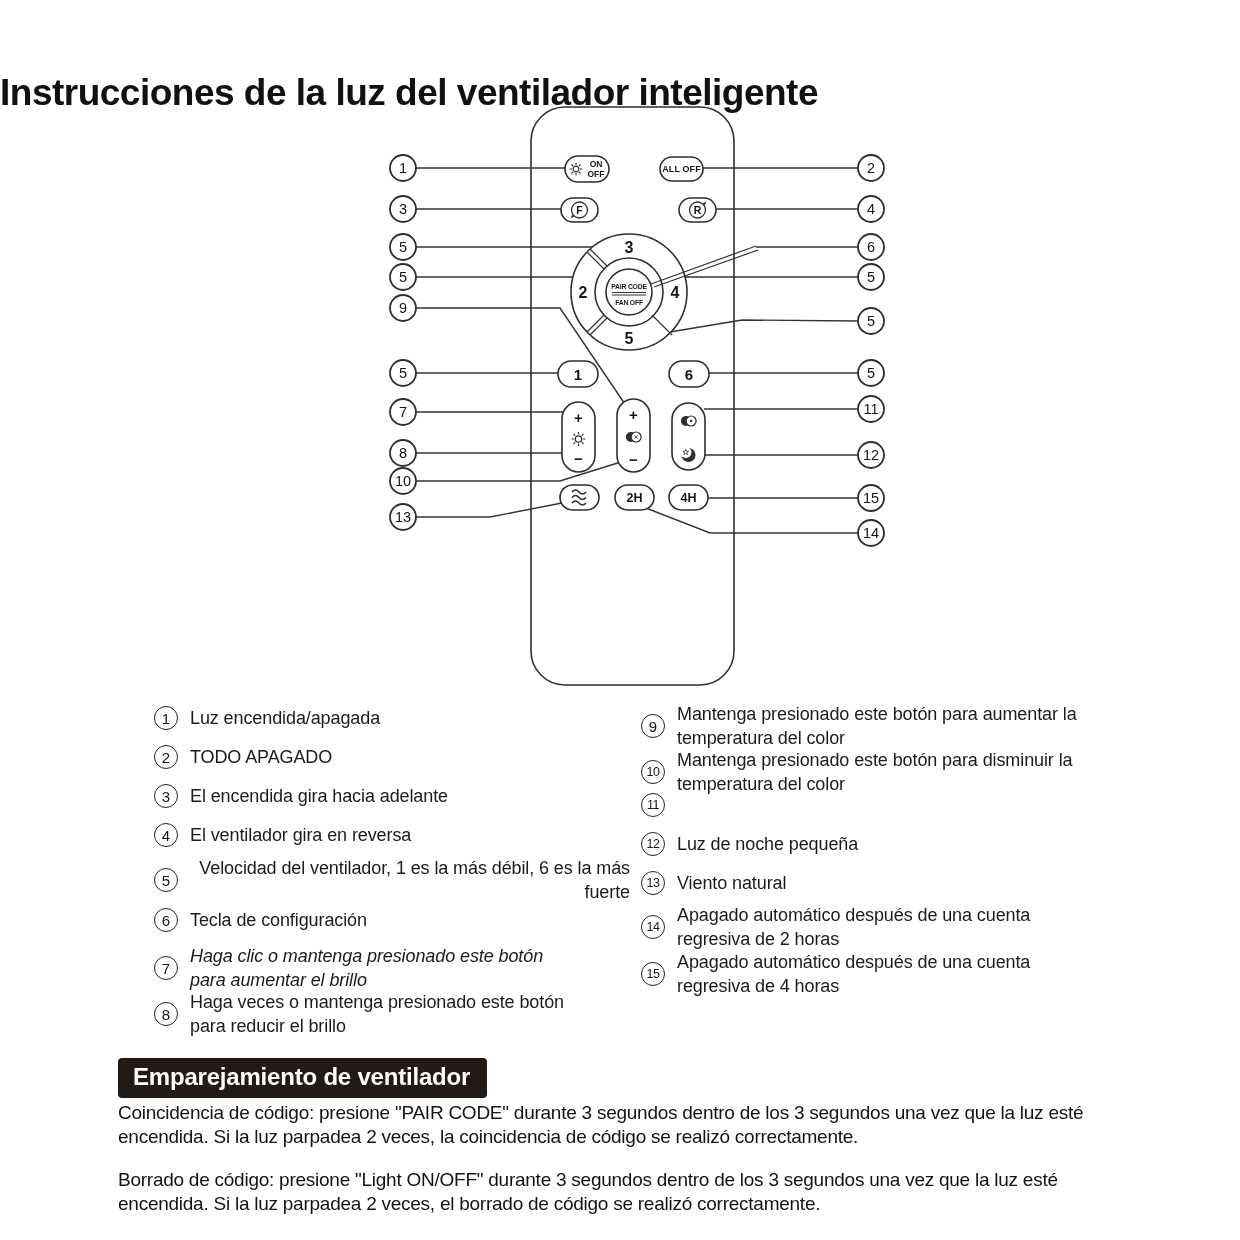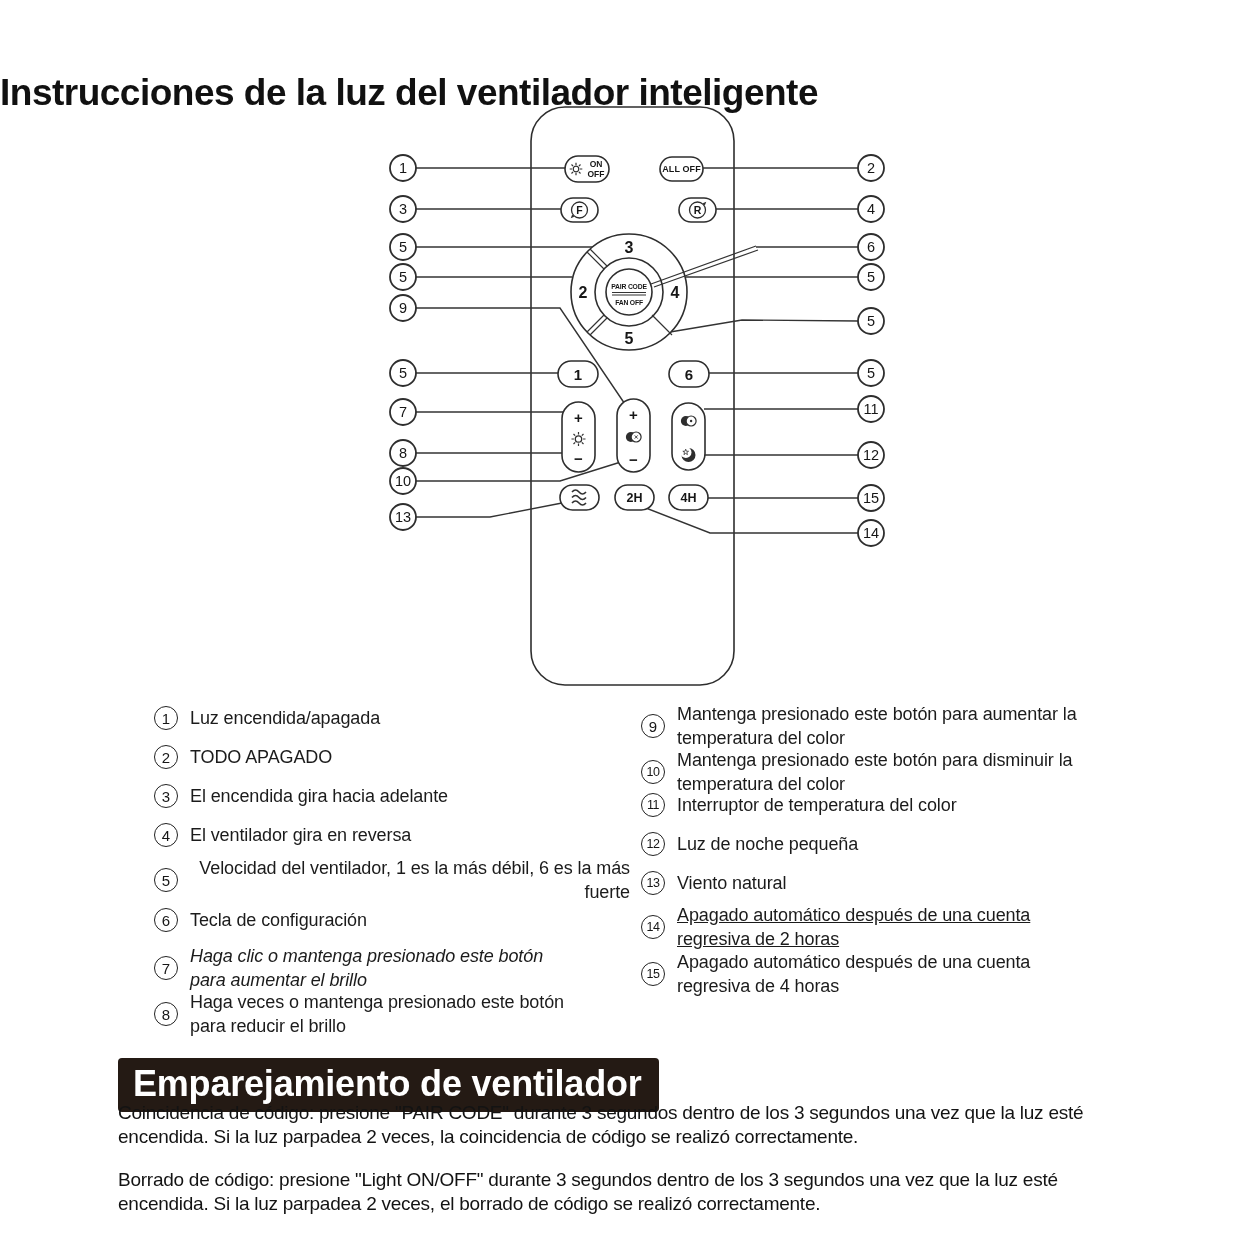--- a/index.html
+++ b/index.html
@@ -24,21 +24,21 @@
   .t-pm{font-size:15px;font-weight:bold;text-anchor:middle;}
 
   .legend-item{position:absolute;display:flex;align-items:center;gap:12px;}
   .lnum{flex:0 0 auto;width:24px;height:24px;border:1.8px solid #222;border-radius:50%;
         box-sizing:border-box;display:flex;align-items:center;justify-content:center;
         font-size:15px;color:#161616;background:#fff;}
   .lnum.two{font-size:12.5px;letter-spacing:-0.5px;}
   .ltext{font-size:18px;line-height:24px;color:#1b1b1b;letter-spacing:-0.1px;}
 
   .pair-header{position:absolute;left:118px;top:1058px;background:#241a14;color:#fff;
-               font-size:36px;font-weight:bold;padding:5px 17px 7px 15px;border-radius:4px;
+               font-size:24px;font-weight:bold;padding:5px 17px 7px 15px;border-radius:4px;
                letter-spacing:-0.2px;}
   .pair-par{position:absolute;left:118px;width:1015px;font-size:19px;line-height:23.5px;
             color:#131313;letter-spacing:-0.25px;}
   #par1{top:1101px;} #par2{top:1168px;}
 </style>
 </head>
 <body>
 
 <div class="page">
 
@@ -263,33 +263,32 @@
   <div class="legend-item" style="left:641px;top:702px;">
     <span class="lnum">9</span>
     <span class="ltext" style="max-width:430px;">Mantenga presionado este botón para aumentar la temperatura del color</span>
   </div>
   <div class="legend-item" style="left:641px;top:748px;">
     <span class="lnum two">10</span>
     <span class="ltext" style="max-width:440px;">Mantenga presionado este botón para disminuir la temperatura del color</span>
   </div>
   <div class="legend-item" style="left:641px;top:793px;">
     <span class="lnum two">11</span>
-    <span class="ltext">Interruptor de temperatura del color</span>
   </div>
   <div class="legend-item" style="left:641px;top:832px;">
     <span class="lnum two">12</span>
     <span class="ltext">Luz de noche pequeña</span>
   </div>
   <div class="legend-item" style="left:641px;top:871px;">
     <span class="lnum two">13</span>
     <span class="ltext">Viento natural</span>
   </div>
   <div class="legend-item" style="left:641px;top:903px;">
     <span class="lnum two">14</span>
-    <span class="ltext" style="max-width:380px;text-decoration:underline;">Apagado automático después de una cuenta regresiva de 2 horas</span>
+    <span class="ltext" style="max-width:380px;">Apagado automático después de una cuenta regresiva de 2 horas</span>
   </div>
   <div class="legend-item" style="left:641px;top:950px;">
     <span class="lnum two">15</span>
     <span class="ltext" style="max-width:380px;">Apagado automático después de una cuenta regresiva de 4 horas</span>
   </div>
 
   <div class="pair-header">Emparejamiento de ventilador</div>
   <div class="pair-par" id="par1">Coincidencia de código: presione "PAIR CODE" durante 3 segundos dentro de los 3 segundos una vez que la luz esté encendida. Si la luz parpadea 2 veces, la coincidencia de código se realizó correctamente.</div>
   <div class="pair-par" id="par2">Borrado de código: presione "Light ON/OFF" durante 3 segundos dentro de los 3 segundos una vez que la luz esté encendida. Si la luz parpadea 2 veces, el borrado de código se realizó correctamente.</div>
 

